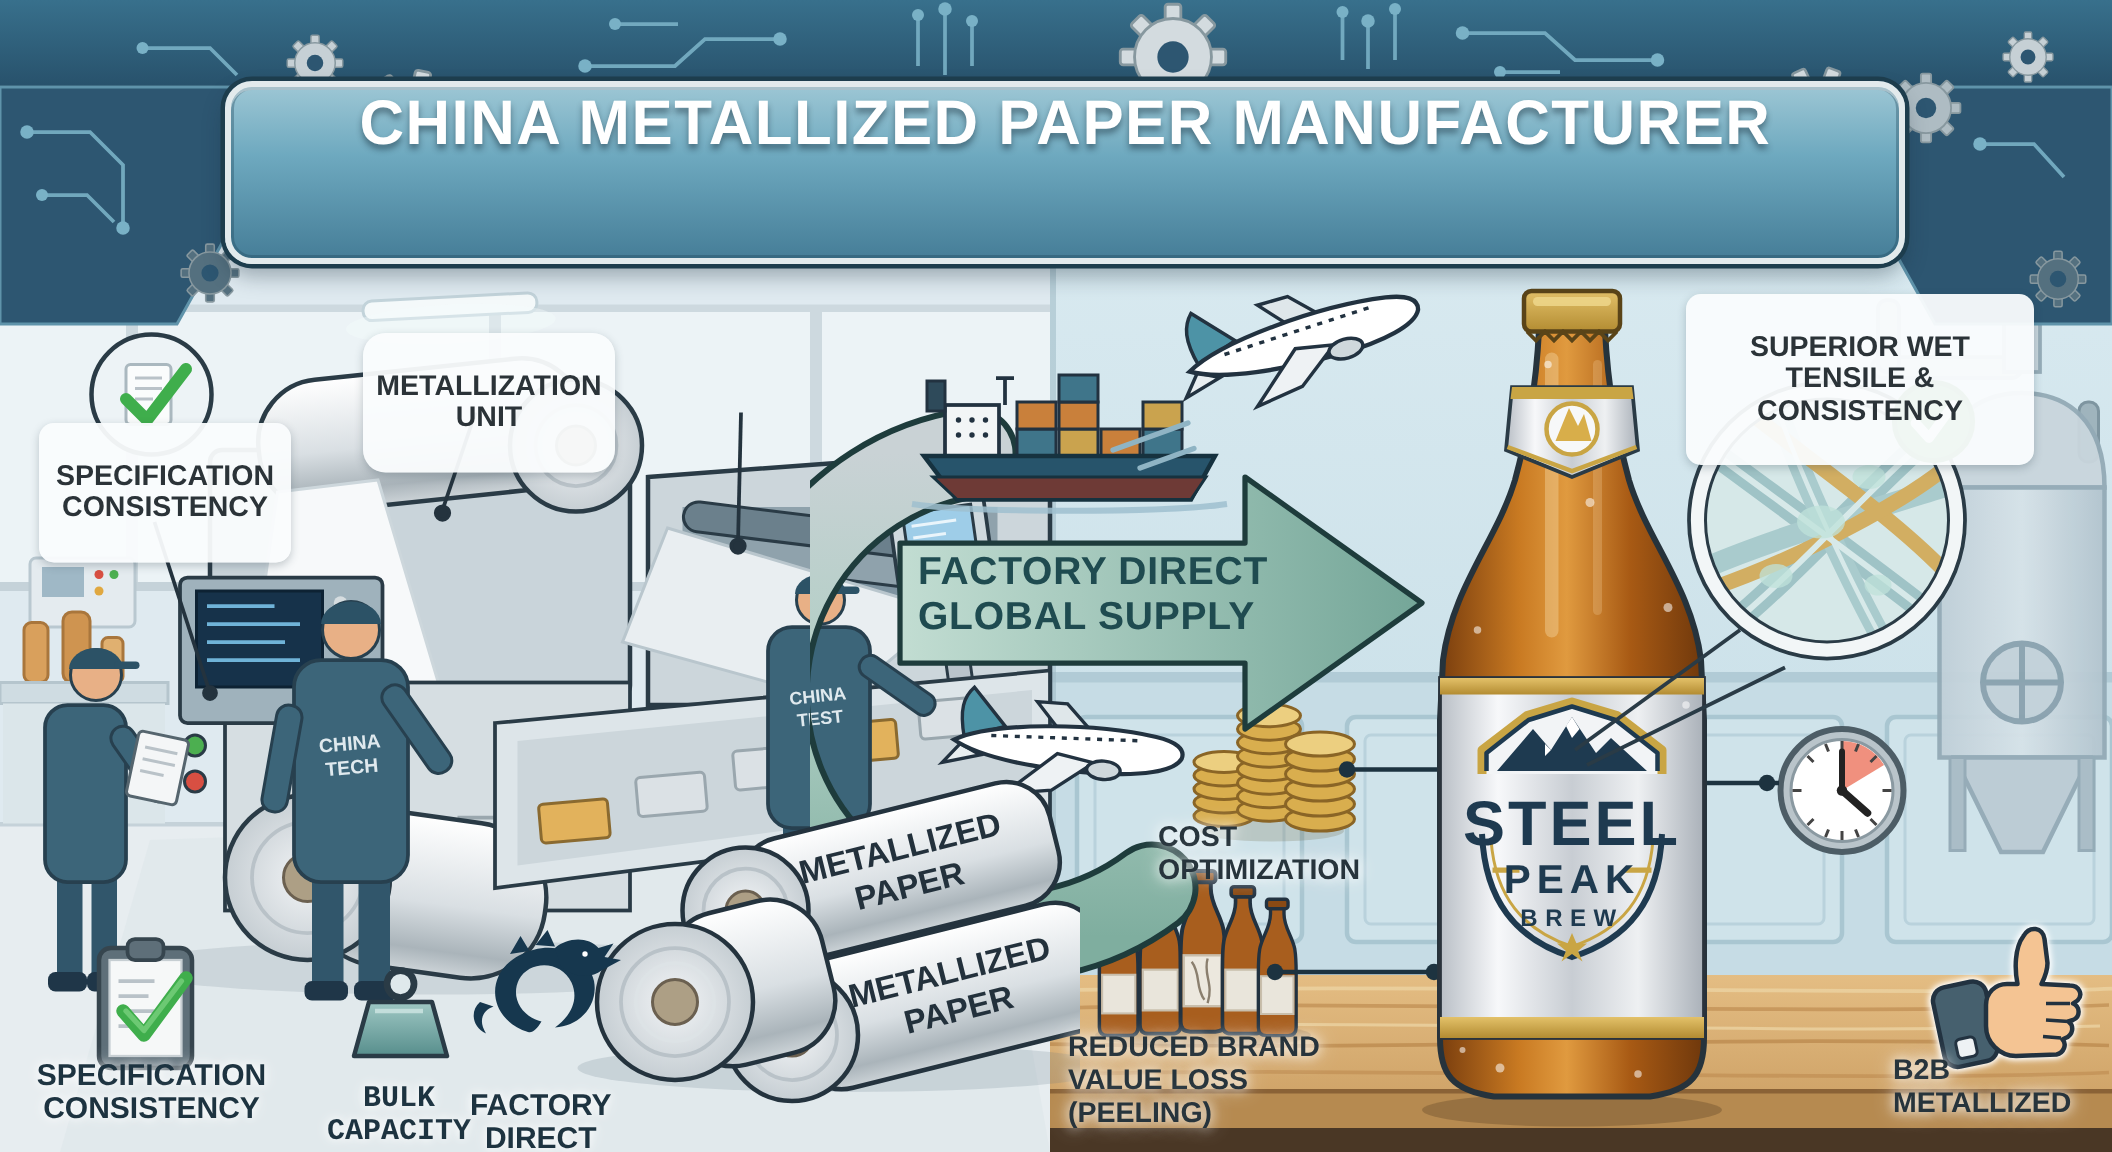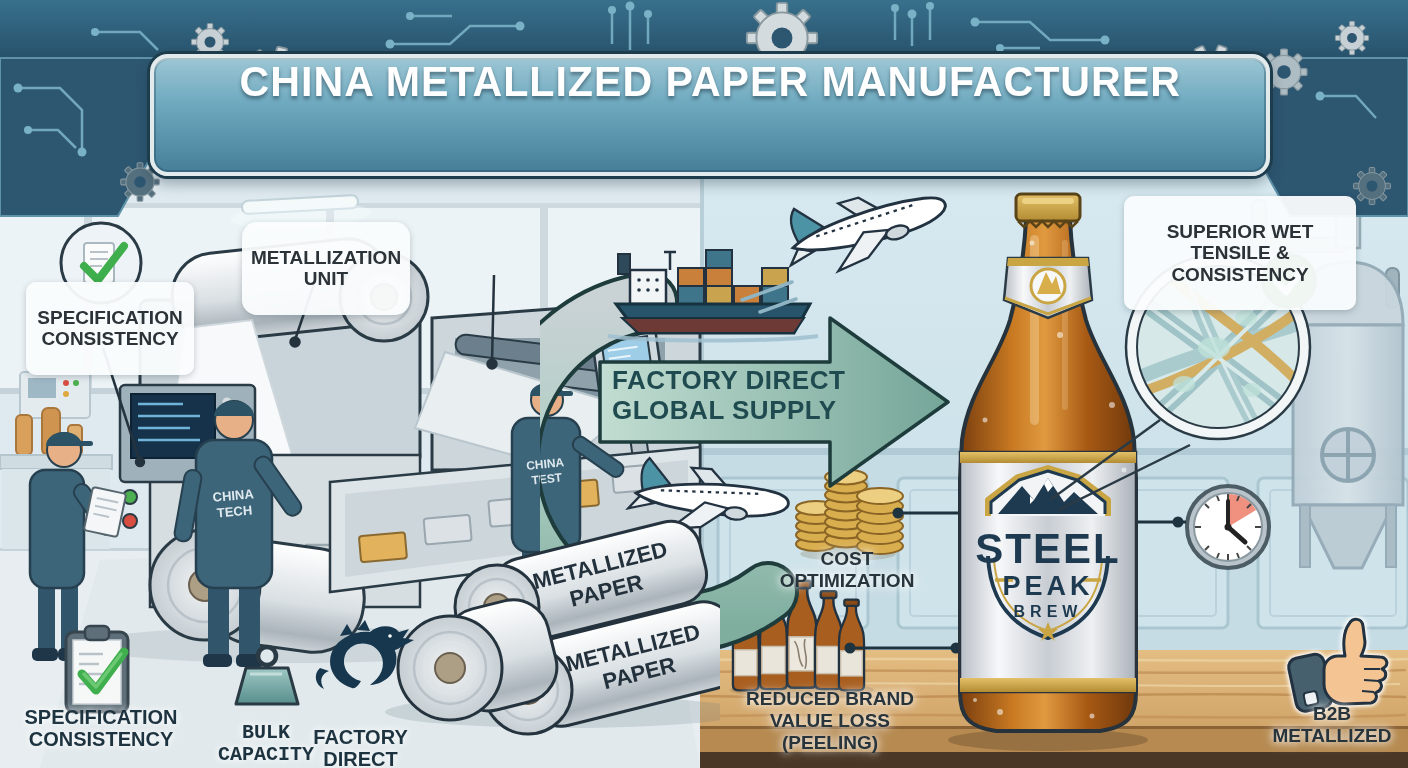--- a/index.html
+++ b/index.html
@@ -7,21 +7,21 @@
          font-family:"Liberation Sans",sans-serif;background:#d9e6ec;}
   .abs{position:absolute;display:block;}
   svg{display:block;}
   svg text{font-family:"Liberation Sans",sans-serif;}
   .callout{position:absolute;background:rgba(250,252,253,.95);border-radius:10px;
            padding:25px 8px;font-weight:bold;text-align:center;color:#2b3338;
            line-height:1.12;box-shadow:0 2px 6px rgba(40,60,70,.25);font-size:19px;z-index:40;}
   .ground-label{position:absolute;font-weight:bold;text-align:center;color:#1d3340;
            line-height:1.12;font-size:20px;z-index:40;
            text-shadow:0 0 6px rgba(255,255,255,.95),0 0 12px rgba(255,255,255,.8);}
-  .benefit-label{position:absolute;font-weight:bold;text-align:center;color:#27343c;
+  .benefit-label{position:absolute;font-weight:bold;text-align:left;color:#27343c;
            line-height:1.15;font-size:19px;z-index:40;
            text-shadow:0 0 7px rgba(255,255,255,.95),0 0 14px rgba(255,255,255,.85);}
   #banner{position:absolute;left:150px;top:54px;width:1112px;height:114px;border-radius:18px;
           background:linear-gradient(180deg,#9cc6d4 0%,#6ea9bf 40%,#467e98 100%);
           border:4px solid #e2eaec;z-index:30;
           box-shadow:0 0 0 3px #1d3d4d,0 8px 14px rgba(20,40,55,.35),
                      inset 0 2px 0 rgba(255,255,255,.4),inset 0 0 0 2px rgba(30,70,90,.35);
           display:flex;flex-direction:row;align-items:flex-start;justify-content:center;gap:3px;}
   #banner .t{font-size:42px;font-weight:bold;color:#fff;letter-spacing:1px;white-space:nowrap;
              text-shadow:0 3px 4px rgba(10,30,45,.45);transform:scaleX(.98);}
@@ -694,16 +694,16 @@
   <div class="callout" style="left:242px;top:222px;width:152px;border-radius:15px;">METALLIZATION UNIT</div>
   <div class="callout" style="left:1124px;top:196px;width:216px;">SUPERIOR WET TENSILE &amp; CONSISTENCY</div>
 
   <div id="arrow-text">FACTORY DIRECT GLOBAL SUPPLY</div>
 
   <div class="ground-label" style="left:12px;top:706px;width:178px;">SPECIFICATION CONSISTENCY</div>
   <div class="ground-label" style="left:196px;top:722px;width:140px;font-family:Liberation Mono, monospace;">BULK CAPACITY</div>
   <div class="ground-label" style="left:298px;top:706px;width:125px;margin-top:20px;">FACTORY DIRECT</div>
 
   <div class="benefit-label" style="left:772px;top:548px;width:150px;">COST OPTIMIZATION</div>
-  <div class="benefit-label" style="left:740px;top:688px;width:180px;">REDUCED BRAND VALUE LOSS (PEELING)</div>
+  <div class="benefit-label" style="left:712px;top:688px;width:180px;">REDUCED BRAND VALUE LOSS (PEELING)</div>
   <div class="benefit-label" style="left:1262px;top:703px;width:140px;">B2B METALLIZED</div>
 
 </div>
 
 </body></html>

